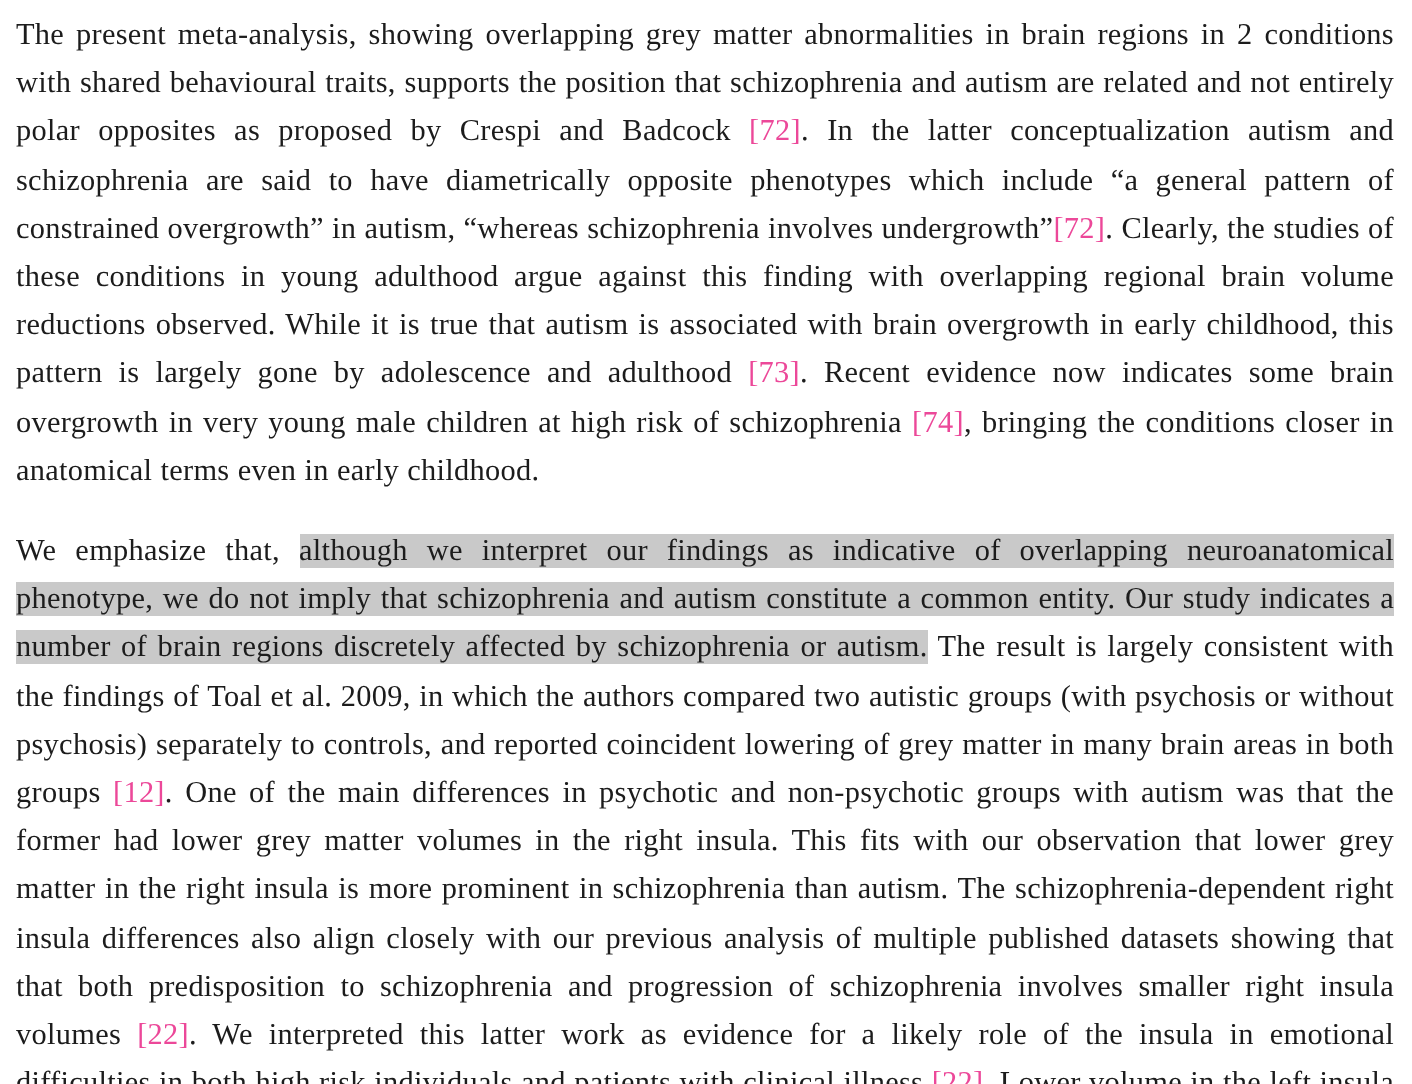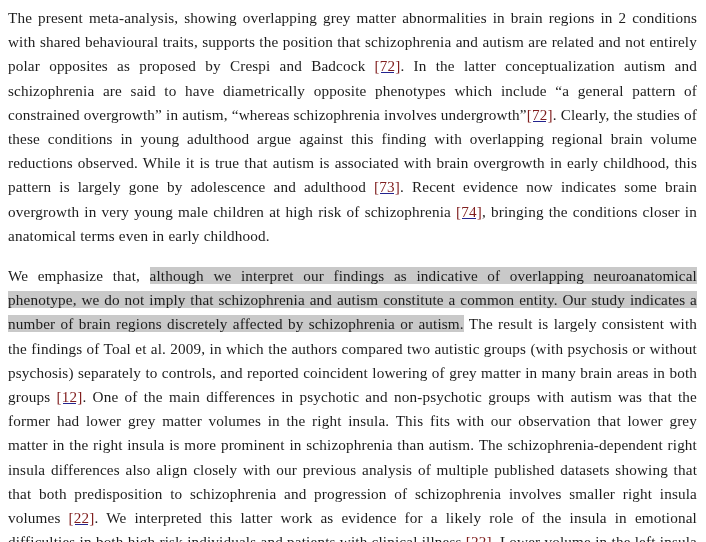--- a/index.html
+++ b/index.html
@@ -31,22 +31,21 @@
     letter-spacing: 0.01em;
     word-spacing: 0.01em;
     color: #1c1c1c;
     -webkit-font-smoothing: antialiased;
   }
   p.para + p.para {
     margin-top: 16px;
   }
   
   .cite {
-    color: #7f1d1d;
-    text-decoration: underline;
+    color: #ec4899;
     text-decoration-color: #23238e;
     text-underline-offset: 1px;
     cursor: pointer;
   }
   
   .hl {
     background-color: #c9c9c9;
     box-decoration-break: clone;
     -webkit-box-decoration-break: clone;
   }

